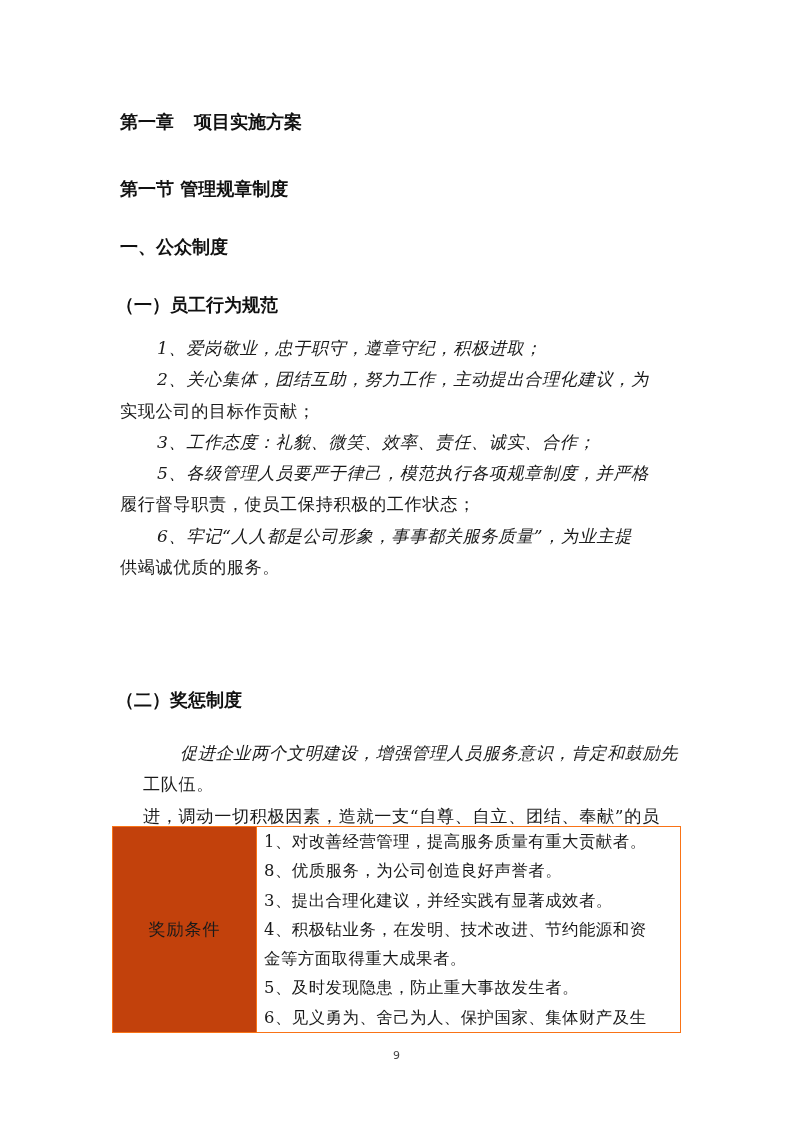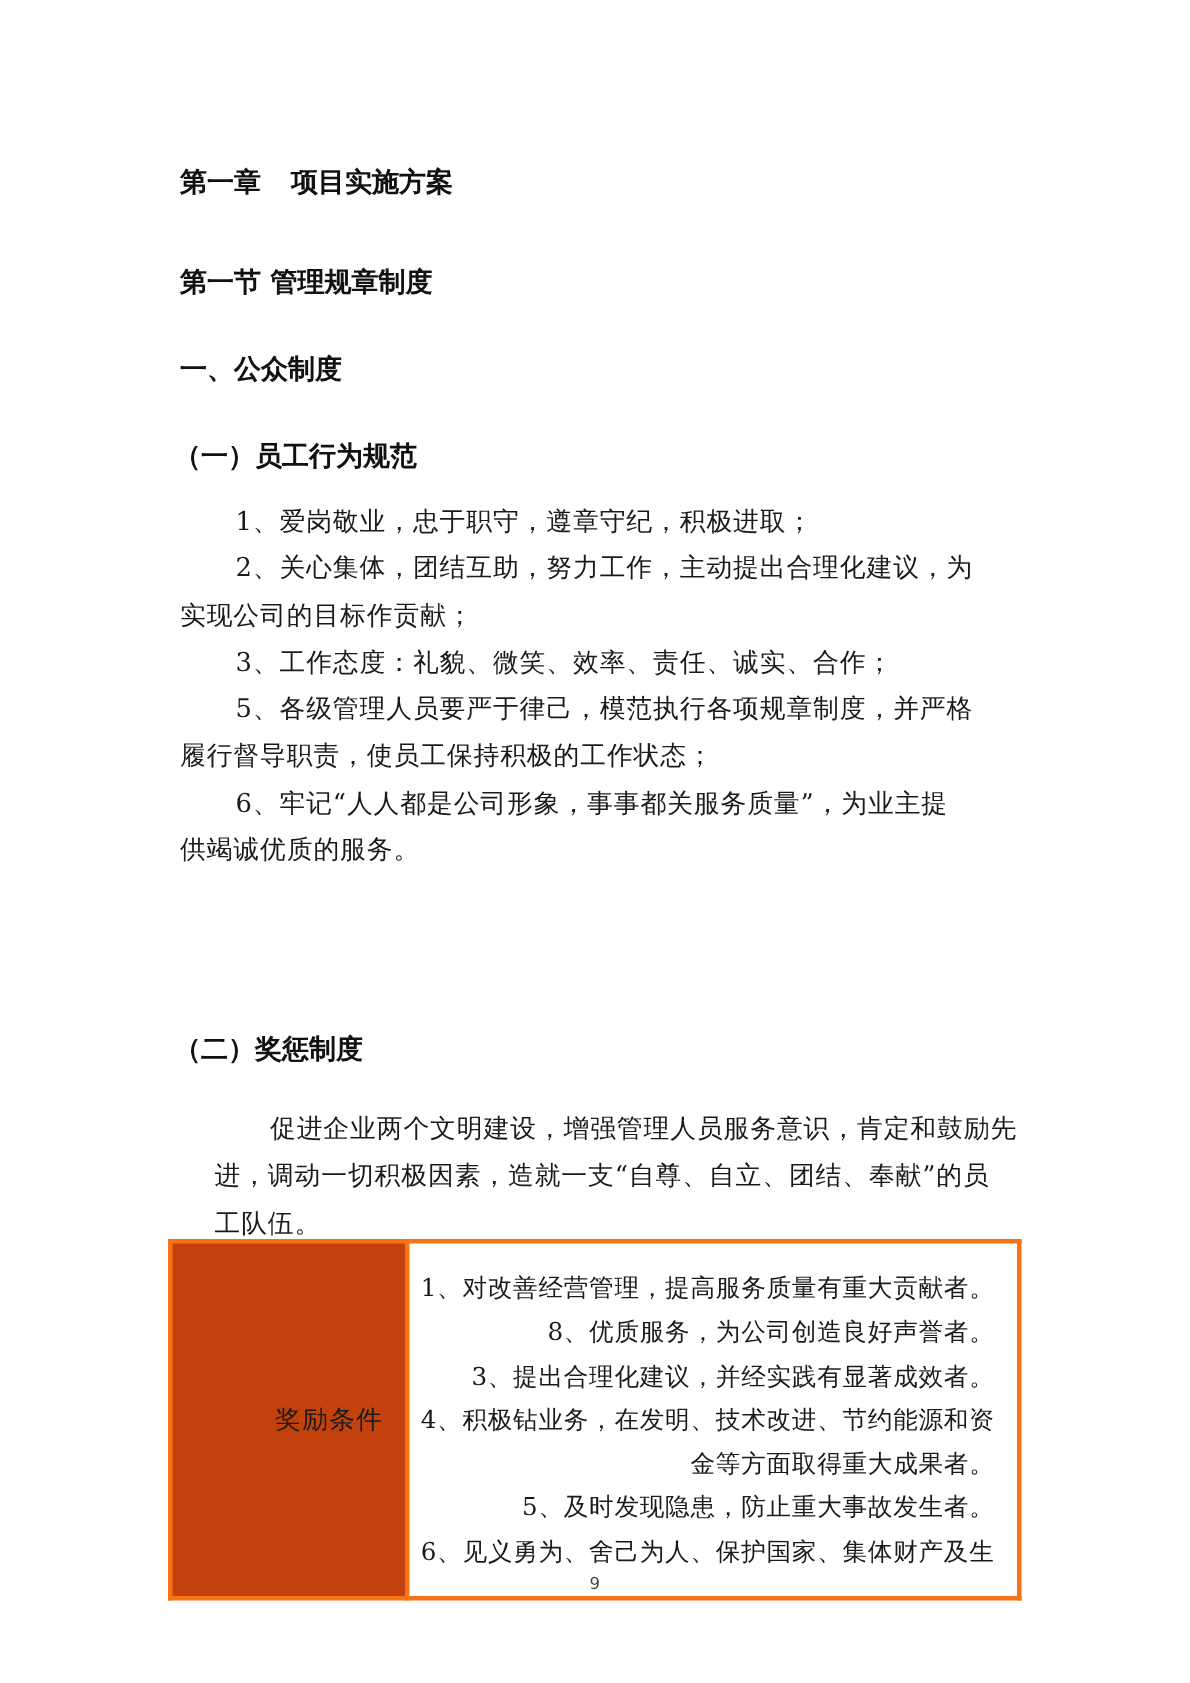--- a/index.html
+++ b/index.html
@@ -10,26 +10,26 @@
          font-weight: bold; font-size: 18px; line-height: 24px; white-space: nowrap; color: #111; }
     .h-chapter { top: 110px; }
     .h-chapter .gap { display: inline-block; width: 20px; }
     .h-section { top: 177px; }
     .h-sub { top: 235px; }
     .h-subsub { top: 293px; left: 116px; }
     .h-subsub2 { top: 688px; left: 116px; }
     .p { position: absolute; left: 120px; width: 560px; font-size: 17.2px; line-height: 31.3px;
          letter-spacing: 0.6px; color: #1a1a1a; }
     .p .line { display: block; white-space: nowrap; height: 31.3px; }
-    .p .indent { padding-left: 37px; }
+    .p .indent { padding-left: 37px; font-style: italic; }
     .block1 { top: 333px; }
     .block2 { top: 738px; margin-left: 23px; }
     table.reward { position: absolute; left: 112px; top: 826px; width: 569px; height: 206px;
                    border-collapse: collapse; border: 1.5px solid #000; }
-    table.reward td { border: 3px solid #f97316; padding: 15px; vertical-align: top; text-align: right; }
+    table.reward td { border: 1px solid #f97316; padding: 0; vertical-align: top; }
     td.label-cell { width: 143px; background: #c2410c; vertical-align: middle !important; text-align: center;
                     font-family: "DejaVu Sans", "Liberation Sans", sans-serif; font-size: 17px; color: #1a1a1a; letter-spacing: 1px; }
     td.content-cell { padding-left: 7px !important; }
     td.content-cell .line { display: block; white-space: nowrap; font-size: 16.4px; line-height: 29.3px; height: 29.3px;
                             letter-spacing: 0.5px; }
     .page-num { position: absolute; top: 1049px; left: 0; width: 793px; text-align: center;
                 font-family: "DejaVu Sans", "Liberation Sans", sans-serif; font-size: 11px; color: #444; }
   </style>
 </head>
 <body>
@@ -52,22 +52,22 @@
     <span class="line indent">5、各级管理人员要严于律己，模范执行各项规章制度，并严格</span>
     <span class="line">履行督导职责，使员工保持积极的工作状态；</span>
     <span class="line indent">6、牢记“人人都是公司形象，事事都关服务质量”，为业主提</span>
     <span class="line">供竭诚优质的服务。</span>
   </div>
 
   <div class="h h-subsub2">（二）奖惩制度</div>
 
   <div class="p block2">
     <span class="line indent">促进企业两个文明建设，增强管理人员服务意识，肯定和鼓励先</span>
+    <span class="line">工队伍。</span>
     <span class="line">进，调动一切积极因素，造就一支“自尊、自立、团结、奉献”的员</span>
-    <span class="line">工队伍。</span>
   </div>
 
   <table class="reward">
     <tbody>
         <tr>
       <td class="label-cell">奖励条件</td>
       <td class="content-cell">
         <span class="line">1、对改善经营管理，提高服务质量有重大贡献者。</span>
         <span class="line">8、优质服务，为公司创造良好声誉者。</span>
         <span class="line">3、提出合理化建议，并经实践有显著成效者。</span>

